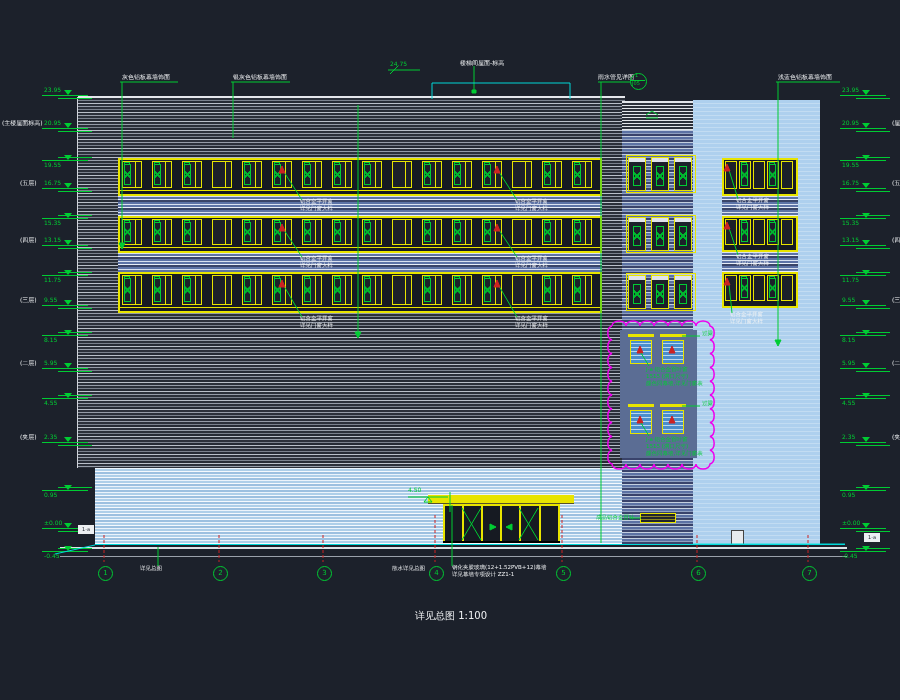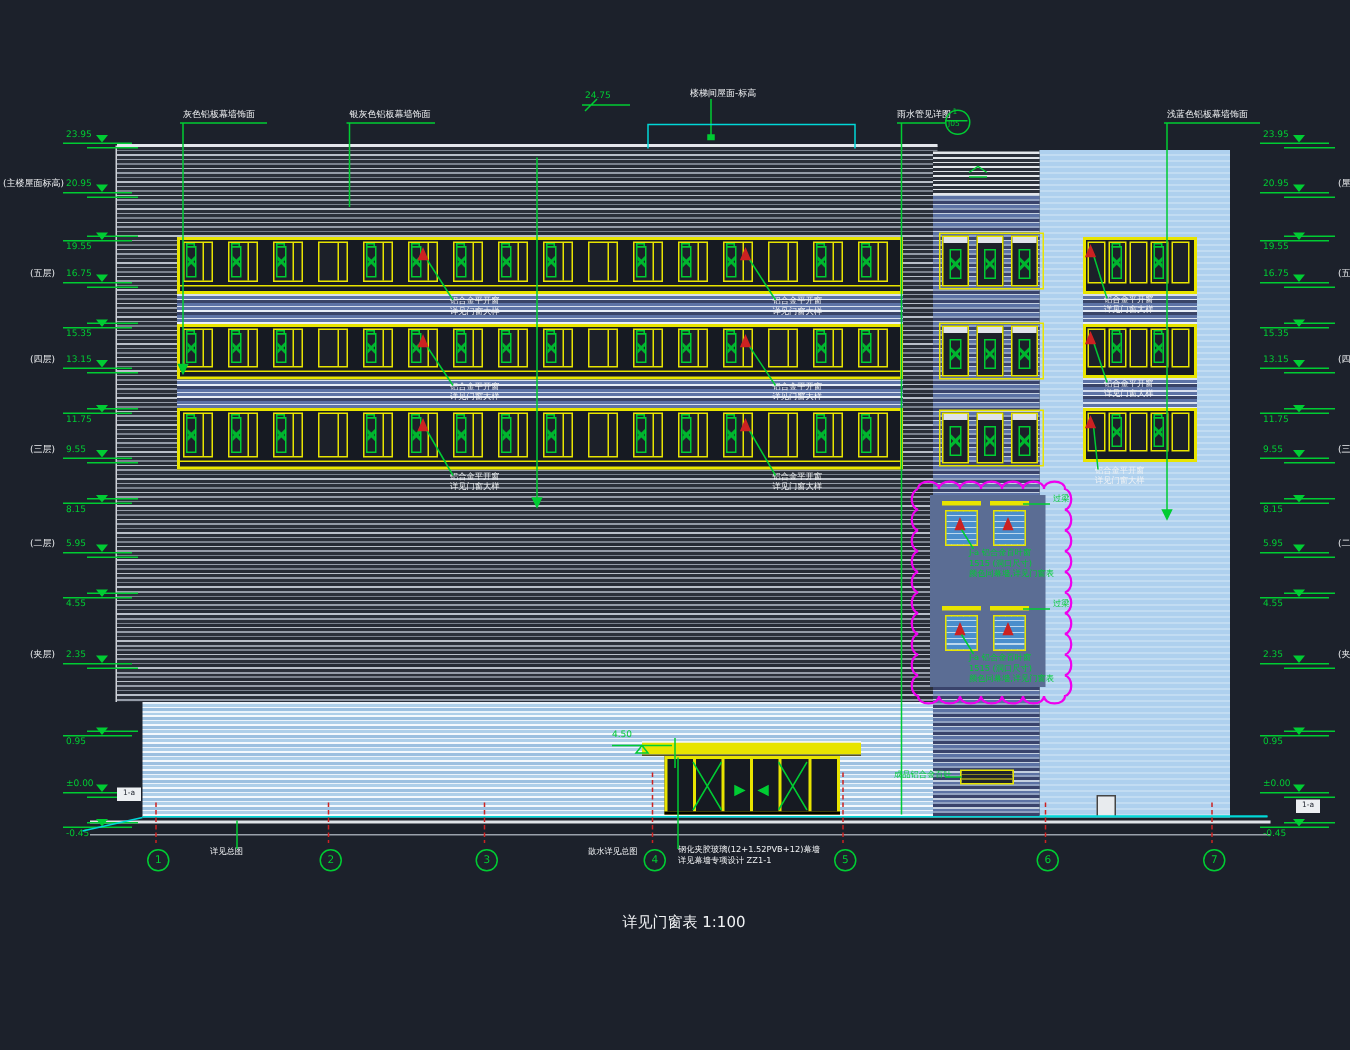--- a/index.html
+++ b/index.html
@@ -42,21 +42,21 @@
   svg.overlay{position:absolute;left:0;top:0;pointer-events:none;}
   .note{font-size:5.5px;line-height:7px;}
   .lvlnum{font-size:6px;color:#00cc33;}
   .lvllbl{font-size:6px;color:#f0f2f4;}
 </style>
 </head>
 <body>
 
 <div id="canvas">
 
-  <div class="txt w" style="left:415px;top:610px;font-size:10px;">详见门窗表 1:100</div>
+  <div class="txt w" style="left:415px;top:610px;font-size:10px;">详见总图 1:100</div>
 <div class="facade-a abs" style="left: 78px; top: 97px; width: 547px; height: 371px;"></div>
     <div class="abs" style="left: 78px; top: 96px; width: 547px; height: 2px; background: rgb(228, 231, 236);"></div>
     <div class="abs" style="left: 77px; top: 97px; width: 1px; height: 371px; background: rgb(207, 211, 218);"></div>
     <div class="plainblue abs" style="left: 693px; top: 100px; width: 127px; height: 445px;"></div>
     <div class="tower cap abs" style="left: 622px; top: 102px; width: 71px; height: 28px;"></div>
     <div class="tower abs" style="left: 622px; top: 130px; width: 71px; height: 415px;"></div>
     <div class="abs" style="left: 622px; top: 101px; width: 71px; height: 1px; background: rgb(228, 231, 236);"></div>
     <div class="bottomband abs" style="left: 95px; top: 468px; width: 527px; height: 77px;"></div>
     <div class="winband abs" style="left: 118px; top: 158px; width: 484px; height: 38px;"></div>
     <div class="ylw abs" style="left: 118px; top: 190px; width: 484px; height: 1px;"></div>

